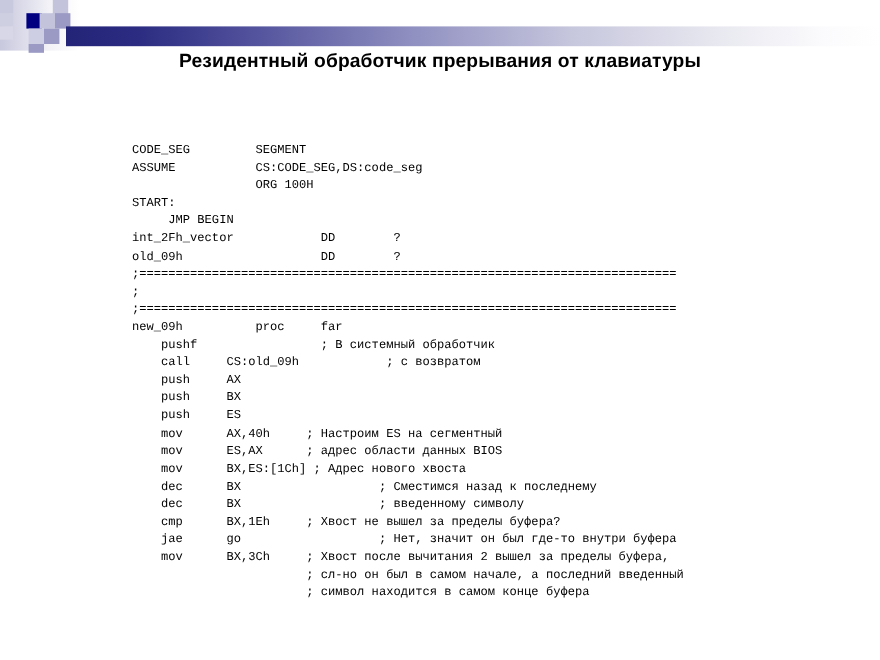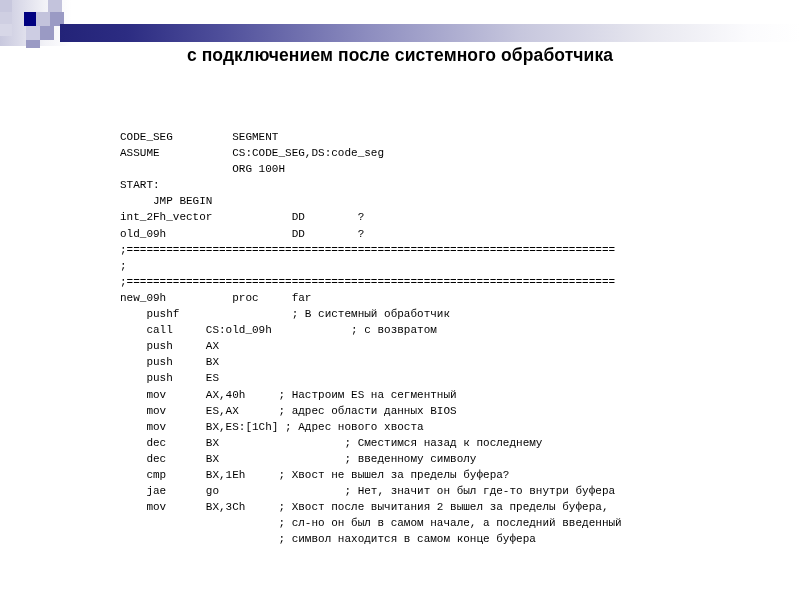--- a/index.html
+++ b/index.html
@@ -93,16 +93,16 @@
       <div class="deco-cell" style="left: 36px; top: 12px; width: 14px; height: 14px; background: rgb(195, 195, 220);"></div>
       <div class="deco-cell" style="left: 50px; top: 12px; width: 14px; height: 14px; background: rgb(154, 154, 196);"></div>
       <div class="deco-cell" style="left: 26px; top: 26px; width: 14px; height: 14px; background: rgb(205, 205, 227);"></div>
       <div class="deco-cell" style="left: 40px; top: 26px; width: 14px; height: 14px; background: rgb(154, 154, 196);"></div>
       <div class="deco-cell" style="left: 26px; top: 40px; width: 14px; height: 8px; background: rgb(154, 154, 196);"></div>
     </div>
   <div id="header-gradient-bar"></div>
 </div>
 
 <div id="slide-title">
-  <span class="title-line">с подключением после системного обработчика</span>
+  <span class="title-line">Резидентный обработчик прерывания от клавиатуры</span>
 </div>
 
 <pre id="code-block"><span class="code-line">CODE_SEG         SEGMENT</span><span class="code-line">ASSUME           CS:CODE_SEG,DS:code_seg</span><span class="code-line">                 ORG 100H</span><span class="code-line">START:</span><span class="code-line">     JMP BEGIN</span><span class="code-line">int_2Fh_vector            DD        ?</span><span class="code-line">old_09h                   DD        ?</span><span class="code-line">;==========================================================================</span><span class="code-line">;</span><span class="code-line">;==========================================================================</span><span class="code-line">new_09h          proc     far</span><span class="code-line">    pushf                 ; В системный обработчик</span><span class="code-line">    call     CS:old_09h            ; с возвратом</span><span class="code-line">    push     AX</span><span class="code-line">    push     BX</span><span class="code-line">    push     ES</span><span class="code-line">    mov      AX,40h     ; Настроим ES на сегментный</span><span class="code-line">    mov      ES,AX      ; адрес области данных BIOS</span><span class="code-line">    mov      BX,ES:[1Ch] ; Адрес нового хвоста</span><span class="code-line">    dec      BX                   ; Сместимся назад к последнему</span><span class="code-line">    dec      BX                   ; введенному символу</span><span class="code-line">    cmp      BX,1Eh     ; Хвост не вышел за пределы буфера?</span><span class="code-line">    jae      go                   ; Нет, значит он был где-то внутри буфера</span><span class="code-line">    mov      BX,3Ch     ; Хвост после вычитания 2 вышел за пределы буфера,</span><span class="code-line">                        ; сл-но он был в самом начале, а последний введенный</span><span class="code-line">                        ; символ находится в самом конце буфера</span></pre>
 
 </body></html>

